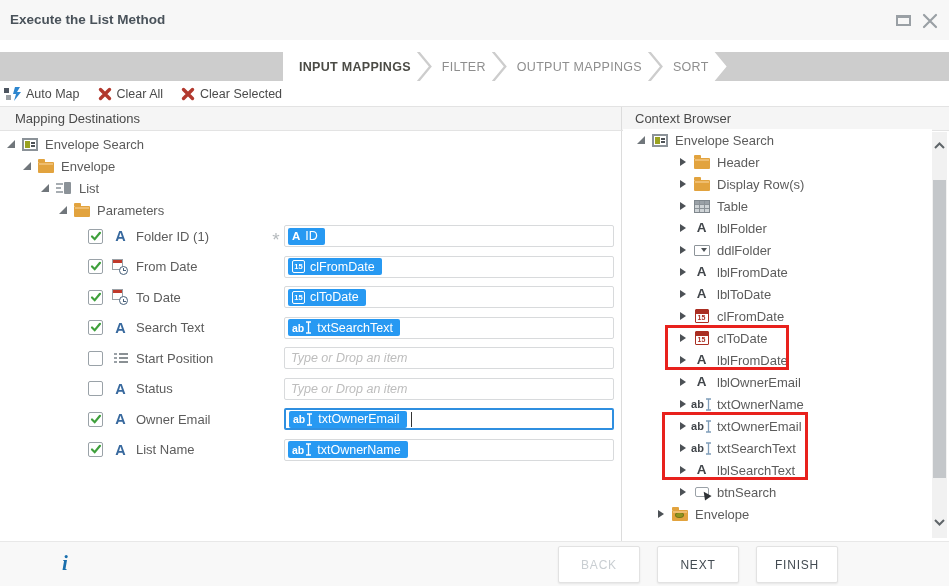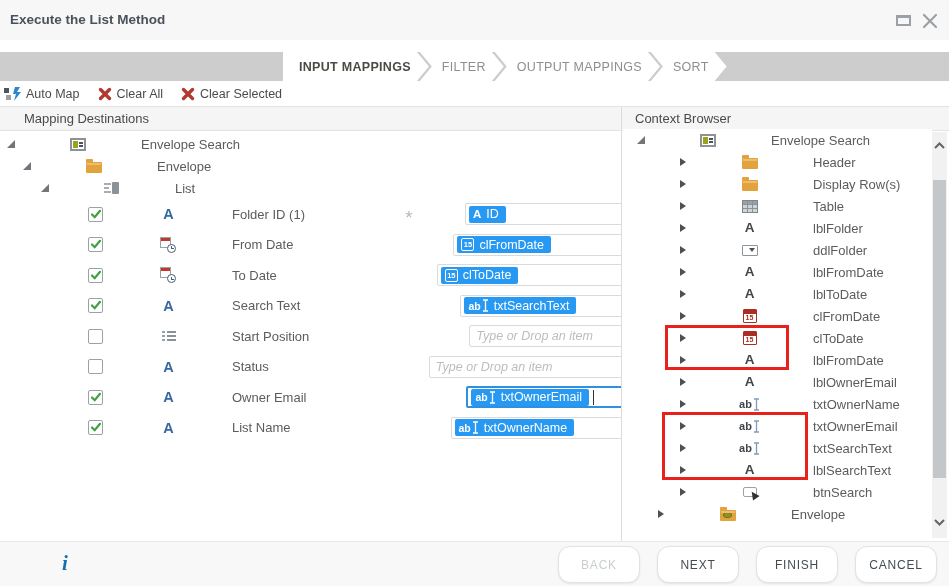--- a/index.html
+++ b/index.html
@@ -21,30 +21,30 @@
   .step:first-child { margin-left:0; padding-left:16px;
           clip-path:polygon(0 0, calc(100% - 12px) 0, 100% 50%, calc(100% - 12px) 100%, 0 100%); }
   .step.active { color:#4b4b45; font-weight:bold; }
 
   
   .toolbar { position:absolute; left:0; right:0; top:81px; height:25px; background:#fff; display:flex; align-items:center; padding-left:2px; gap:14px; }
   .tb-item { display:flex; align-items:center; gap:5px; font-size:12.5px; color:#4b4b4b; cursor:pointer; padding:0 2px; }
 
   
   .phead { position:absolute; left:0; right:0; top:106px; height:25px; background:#f5f5f5; border-top:1px solid #e3e3e3; border-bottom:1px solid #e3e3e3; display:flex; }
-  .phead .h-left { width:622px; border-right:1px solid #dcdcdc; display:flex; align-items:center; padding-left:24px; }
+  .phead .h-left { width:622px; border-right:1px solid #dcdcdc; display:flex; align-items:center; padding-left:15px; }
   .phead .h-right { flex:1; display:flex; align-items:center; padding-left:13px; }
   .phead span { font-size:13px; color:#4a4a4a; }
 
   
   .left-panel { position:absolute; left:0; top:131px; width:622px; bottom:45px; background:#fff; border-right:1px solid #dcdcdc; padding-top:2px; overflow:hidden; }
   .context-panel { position:absolute; left:623px; top:129px; right:17px; bottom:45px; background:#fff; overflow:hidden; }
 
   
-  .row { display:flex; align-items:center; height:22px; font-size:13px; color:#5c5c5c; white-space:nowrap;gap:48px; }
+  .row { display:flex; align-items:center; height:22px; font-size:13px; color:#5c5c5c; white-space:nowrap; }
   .frow { height:30.5px; padding-left:88px; }
   .l0 { padding-left:4px; }  .l1 { padding-left:20px; }  .l2 { padding-left:38px; }  .l3 { padding-left:56px; }
   .c0 { padding-left:11px; } .c1 { padding-left:31px; }  .c2 { padding-left:53px; }
   .tg { width:13px; display:inline-flex; justify-content:center; align-items:center; margin-right:3px; flex:none; cursor:pointer; }
   .ex { width:0; height:0; border-left:8px solid transparent; border-bottom:8px solid #70767b; }
   .co { width:0; height:0; border-top:4.5px solid transparent; border-bottom:4.5px solid transparent; border-left:6px solid #4c5156; }
   .ico { width:19px; display:inline-flex; justify-content:center; align-items:center; margin-right:6px; flex:none; }
   .lbl { flex:none; }
   .flex1 { flex:1; }
 
@@ -125,21 +125,21 @@
 
   
   .scrollbar { position:absolute; right:2px; top:132px; width:15px; height:406px; background:#f1f1f1; }
   .sb-up { position:absolute; top:10px; left:2px; cursor:pointer; }
   .sb-down { position:absolute; bottom:12px; left:2px; cursor:pointer; }
   .sb-thumb { position:absolute; top:48px; left:1px; width:13px; height:298px; background:#c4c7ca; cursor:grab; }
 
   
   .footer { position:absolute; left:0; right:0; bottom:0; height:45px; background:#f8f8f8; border-top:1px solid #e8e8e8; }
   .info-i { position:absolute; left:62px; top:9px; font-family:"Liberation Serif", serif; font-style:italic; font-weight:bold; font-size:21px; color:#1a6fad; }
-  .fbtn { position:absolute; top:4px; width:82px; height:37px; background:#fff; border:1px solid #e2e2e2; border-radius:12px;
+  .fbtn { position:absolute; top:4px; width:82px; height:37px; background:#fff; border:1px solid #e2e2e2; border-radius:2px;
           font-family:"Liberation Sans", sans-serif; font-size:12px; letter-spacing:.8px; color:#434b52; cursor:pointer;
           box-shadow:0 1px 2px rgba(0,0,0,.08); display:flex; align-items:center; justify-content:center;text-align:center; }
   .fbtn.disabled { color:#c9ced2; cursor:default; }
   .b-back { left:558px; } .b-next { left:657px; } .b-finish { left:756px; } .b-cancel { left:855px; }
 </style>
 </head>
 <body>
 
 <div class="app">
 
@@ -235,20 +235,29 @@
             <span class="mth-lines">
               <i></i>
               <i></i>
               <i></i>
             </span>
             <span class="mth-rect"></span>
           </span>
         </span>
       <span class="lbl">List</span>
     </div>
+    <div class="row l3">
+      <span class="tg">
+          <i class="ex"></i>
+        </span>
+      <span class="ico">
+          <span class="folder"></span>
+        </span>
+      <span class="lbl">Parameters</span>
+    </div>
 
     <div class="row frow">
       <span class="cb">
           <svg width="12" height="11" viewBox="0 0 12 11">
             <path d="M2 5.5 L4.7 8.2 L10 1.8" stroke="#3fa03c" stroke-width="2.2" fill="none" stroke-linecap="round"></path>
           </svg>
         </span>
       <span class="ico">
           <span class="icon-a blue">A</span>
         </span>
@@ -641,16 +650,15 @@
     <svg class="sb-down" width="11" height="7" viewBox="0 0 11 7">
         <path d="M1 1 L5.5 5.5 L10 1" stroke="#5f6569" stroke-width="2" fill="none"></path>
       </svg>
   </div>
 
   <div class="footer">
     <span class="info-i">i</span>
     <div class="fbtn b-back disabled">BACK</div>
     <div class="fbtn b-next">NEXT</div>
     <div class="fbtn b-finish">FINISH</div>
-    <div class="fbtn b-cancel">CANCEL</div>
   </div>
 
 </div>
 
 </body></html>

